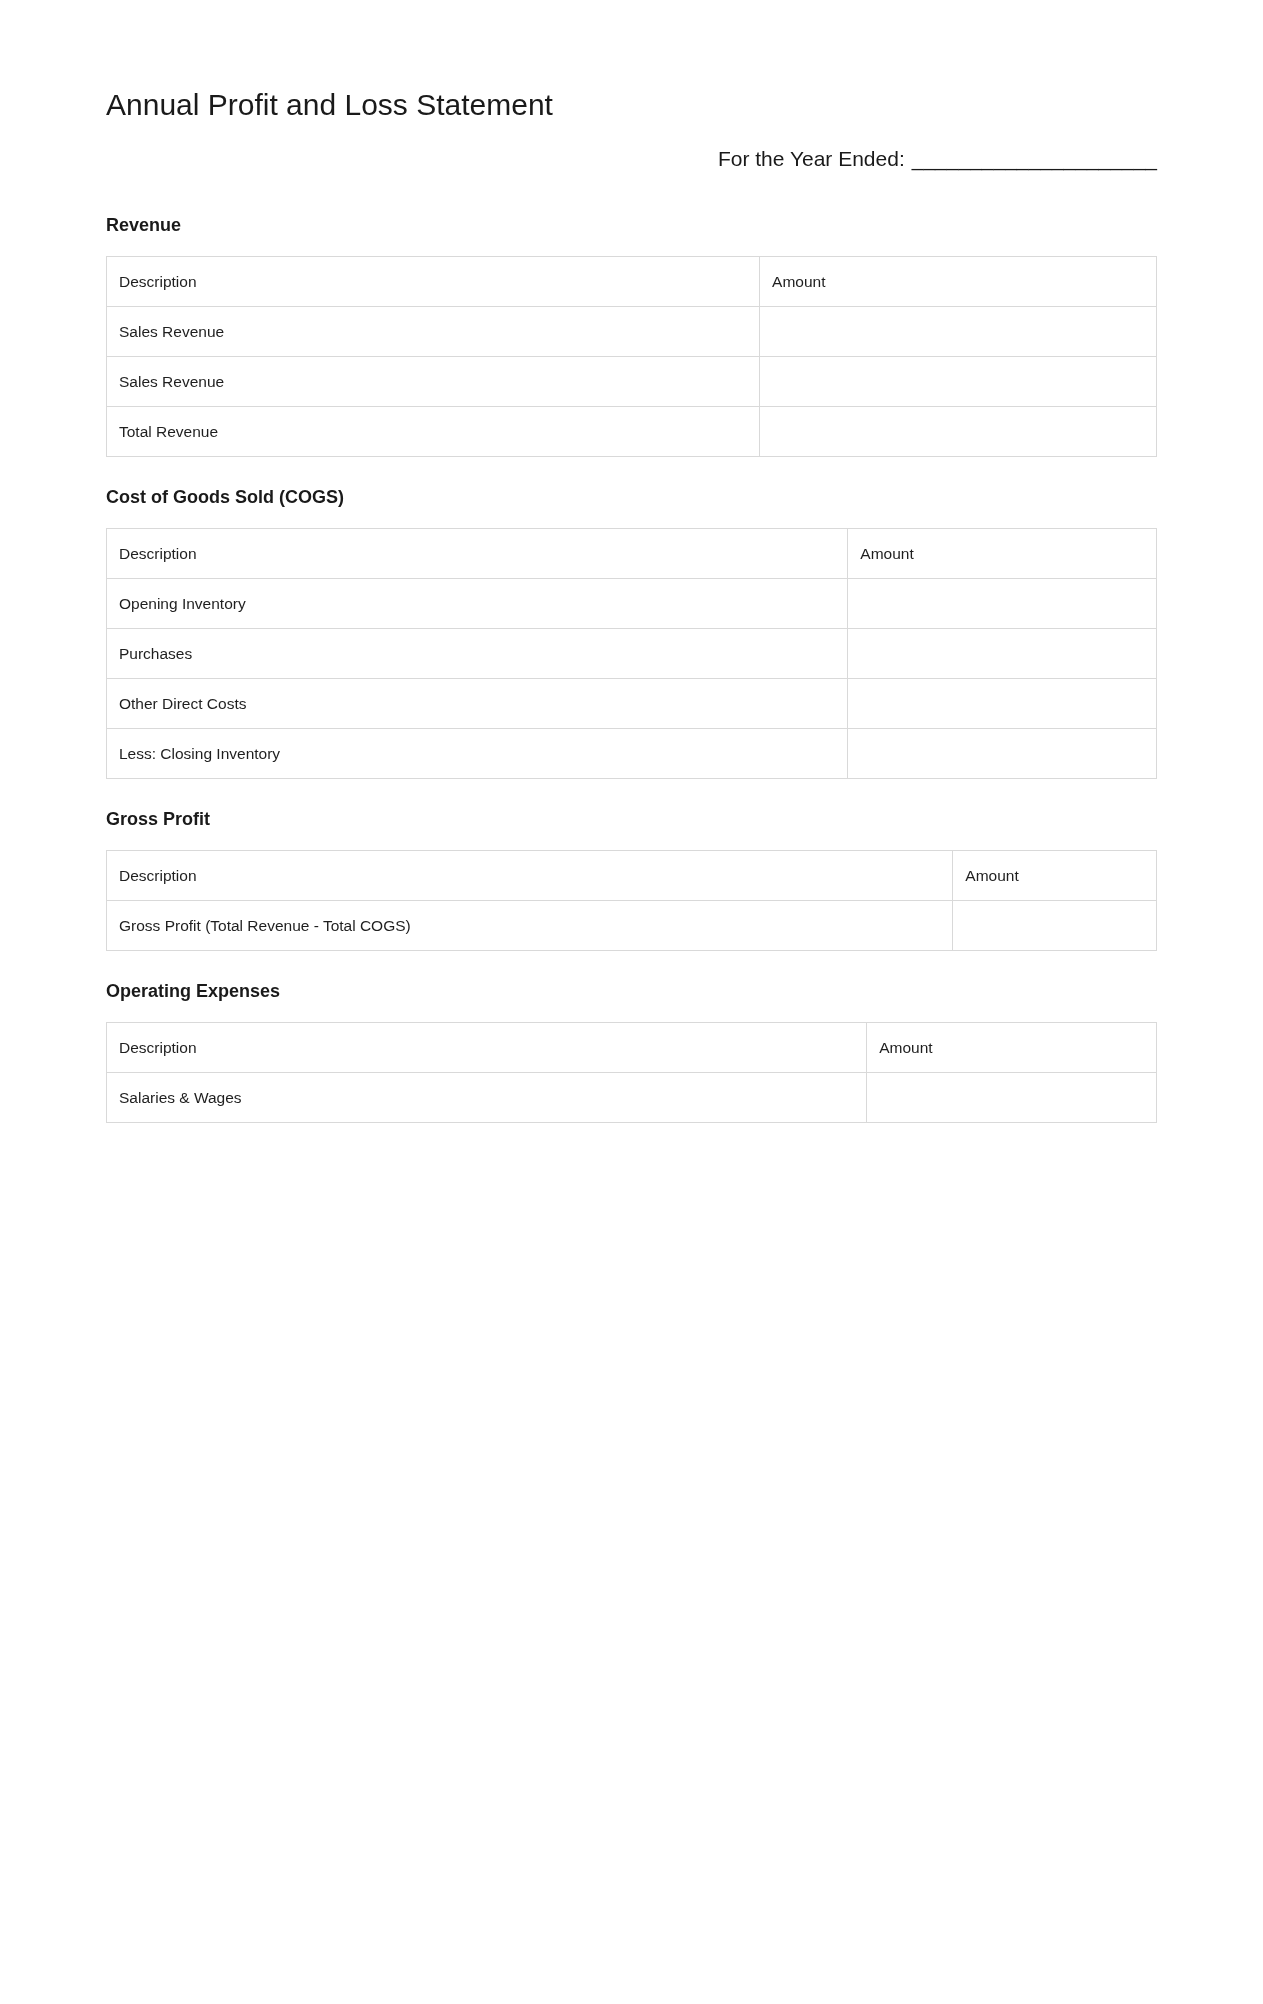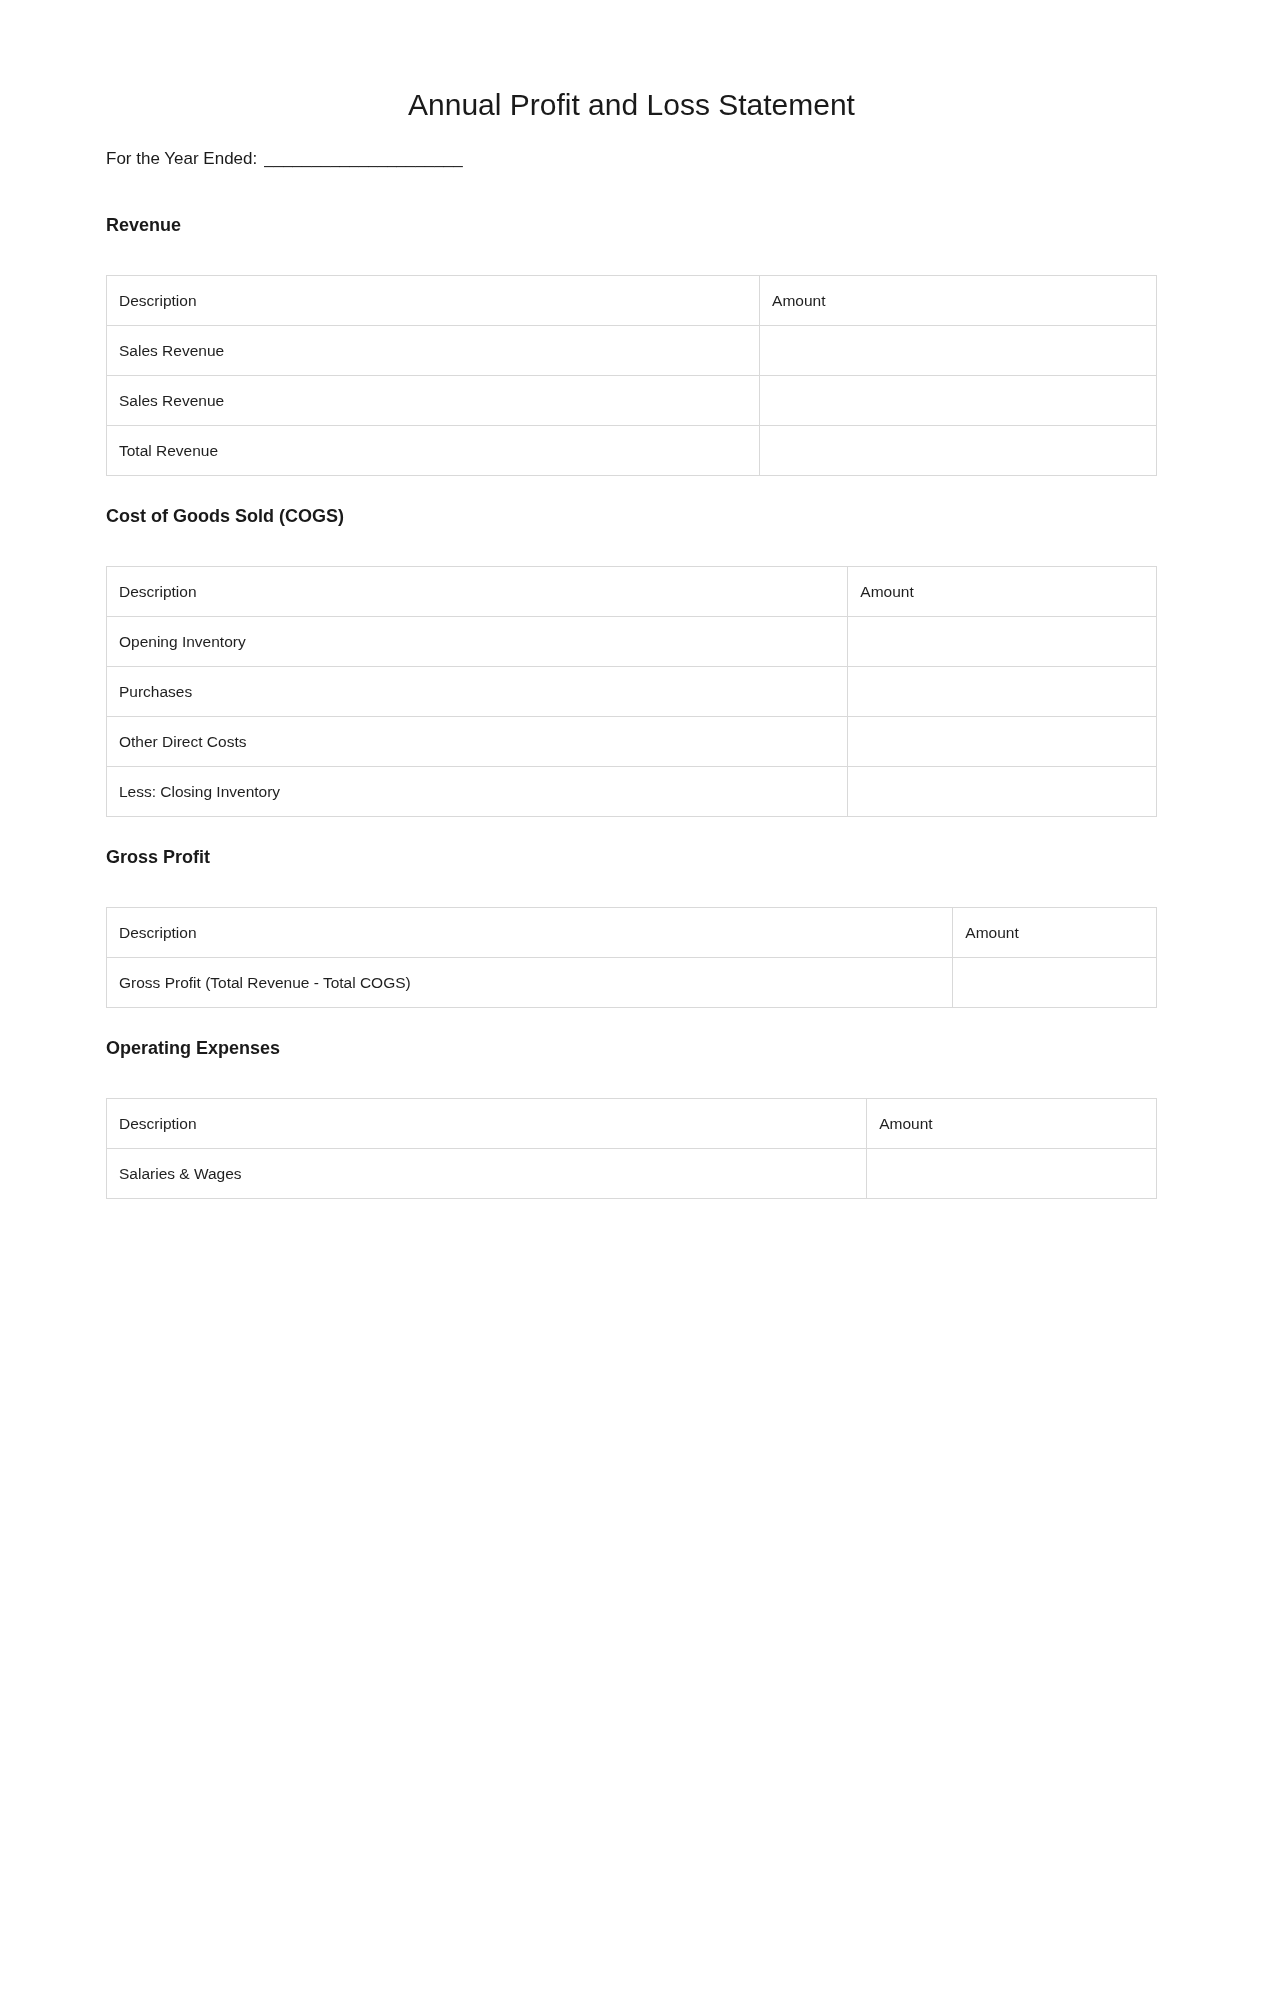--- a/index.html
+++ b/index.html
@@ -22,46 +22,46 @@
     padding: 0 106px;
     box-sizing: border-box;
   }
   .page-title {
     font-size: 30px;
     font-weight: 400;
     line-height: 40px;
     margin: 0;
     padding-top: 85px;
     color: #1a1a1a;
-    text-align: center;
   }
   .year-line {
-    font-size: 17px;
+    font-size: 21px;
     line-height: 28px;
     margin: 20px 0 0 0;
     color: #1a1a1a;
+    text-align: right;
   }
   .year-line .blank {
     margin-left: 7px;
     letter-spacing: 0;
   }
   .sec-h {
     font-size: 18px;
     font-weight: 700;
     line-height: 24px;
     margin: 28px 0 0 0;
     color: #1a1a1a;
   }
   .sec-h.first {
     margin-top: 40px;
   }
   table.pl-table {
     width: 100%;
     border-collapse: collapse;
-    margin-top: 38px;
+    margin-top: 19px;
     table-layout: fixed;
   }
   table.pl-table th,
   table.pl-table td {
     border: 1px solid #d9d9d9;
     padding: 13px 12px;
     font-size: 15.5px;
     font-weight: 400;
     text-align: left;
     vertical-align: middle;

